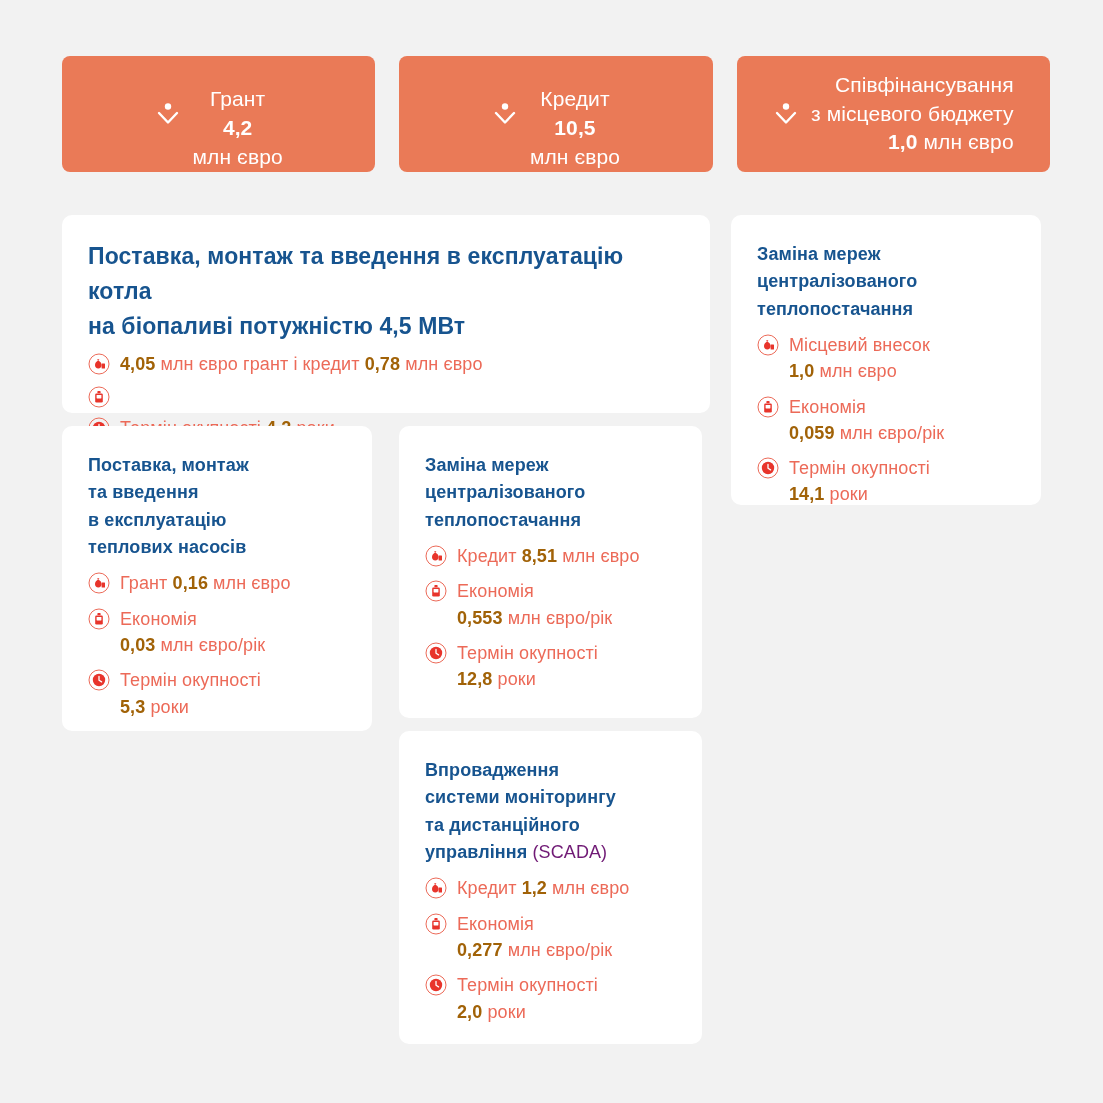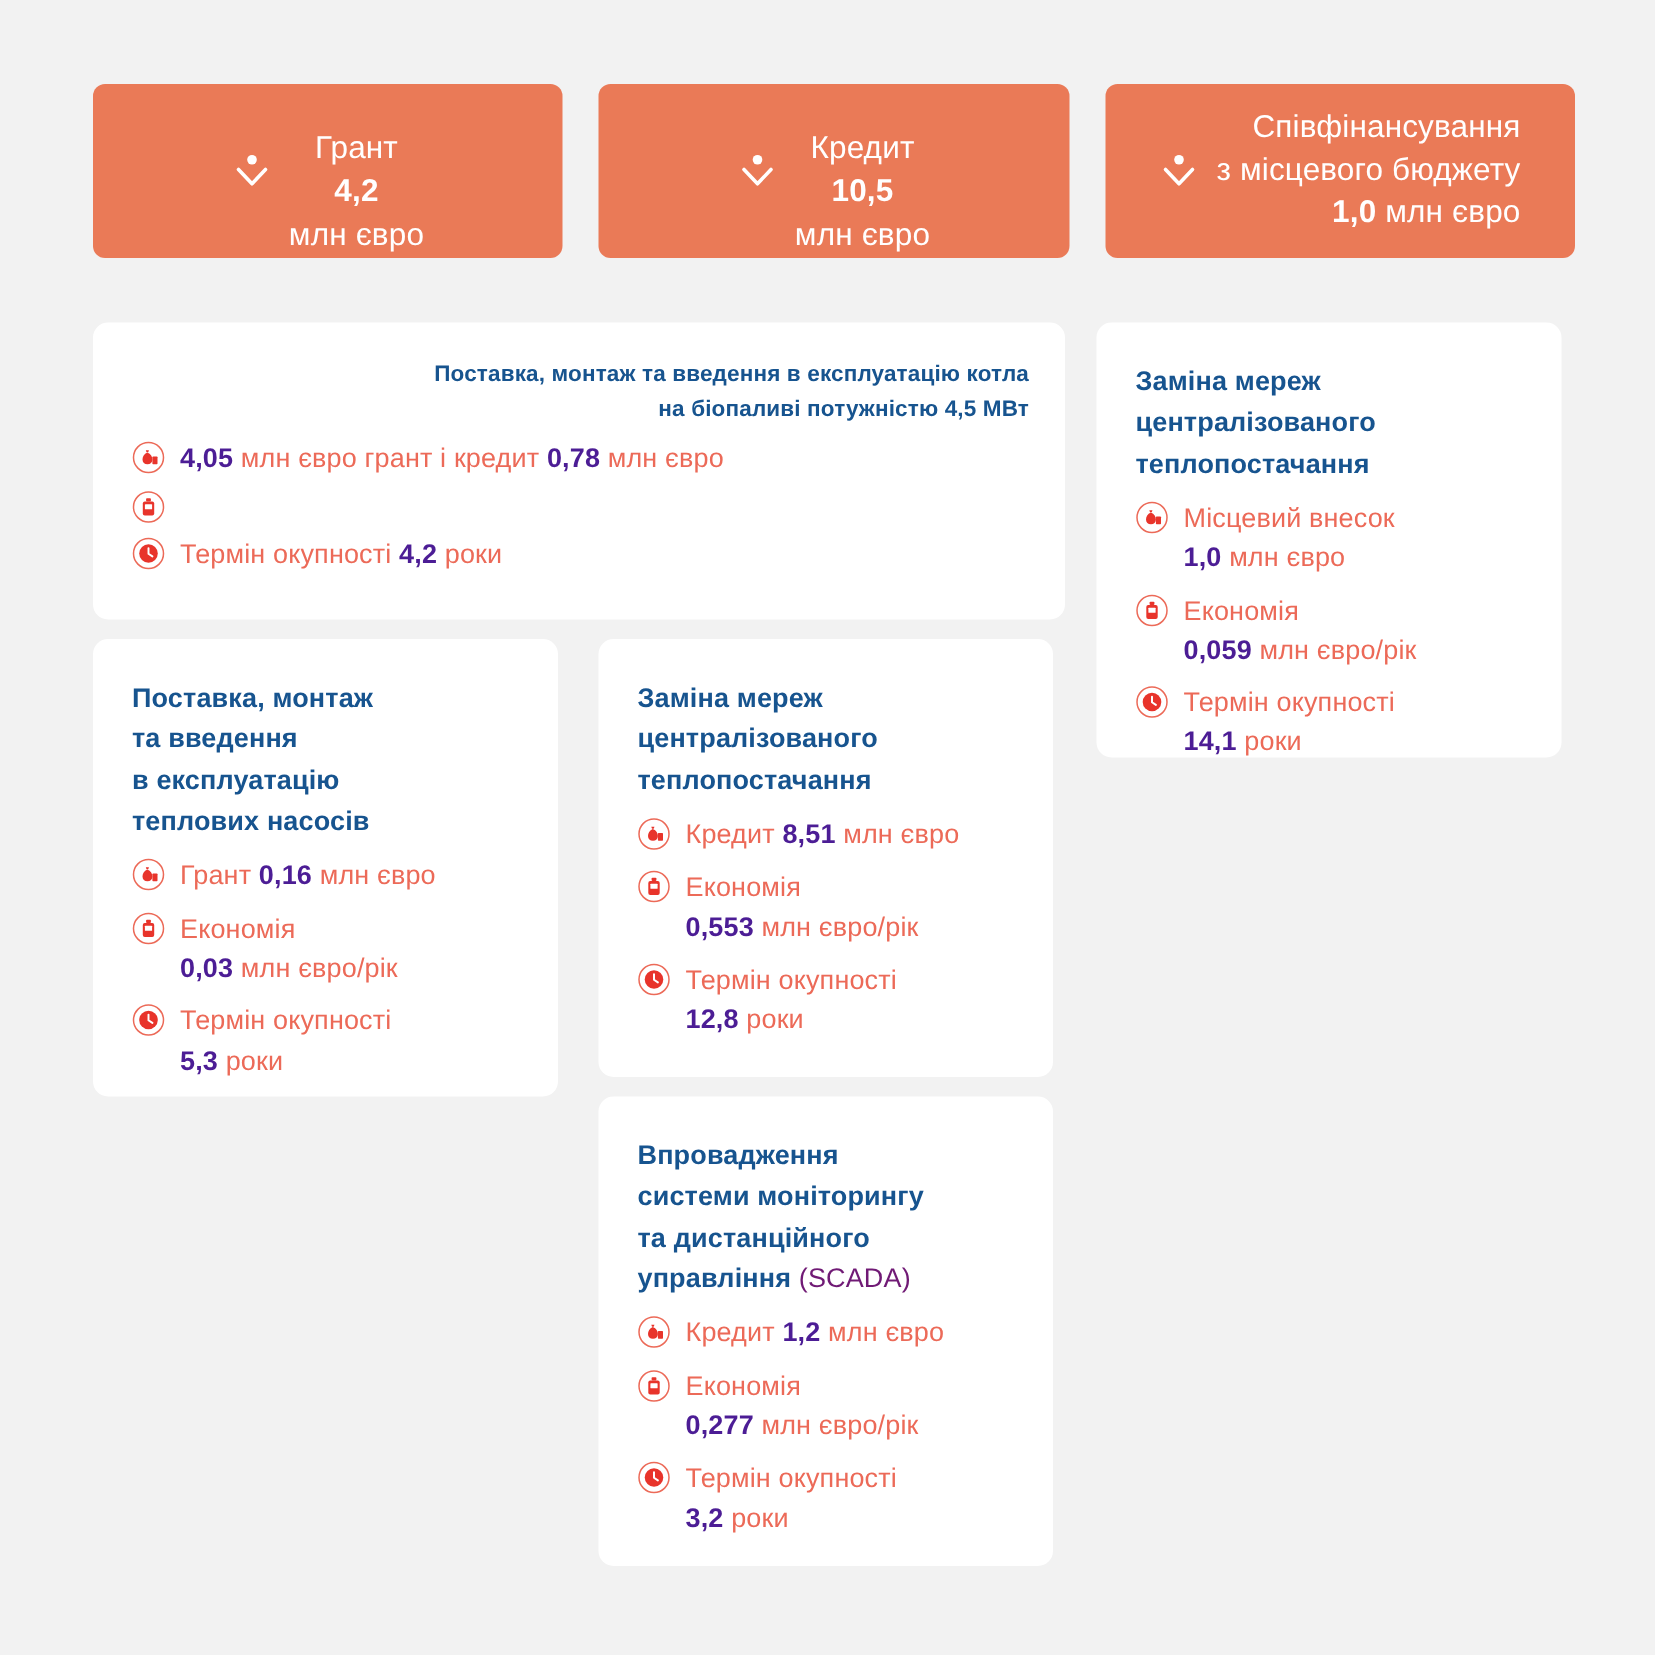--- a/index.html
+++ b/index.html
@@ -75,21 +75,21 @@
 
   .card-title {
     color: #17548f;
     font-weight: 700;
     font-size: 18px;
     line-height: 1.52;
     letter-spacing: .1px;
     white-space: pre-line;
     margin-bottom: 6px;
   }
-  #card-boiler .card-title { font-size: 15px; margin-bottom: 4px; text-align: right; }
+  #card-boiler .card-title { font-size: 23px; margin-bottom: 4px; }
   .card-title .light { font-weight: 400; color: #701a75; }
 
   .facts { list-style: none; }
   .fact {
     display: flex;
     align-items: flex-start;
     gap: 10px;
     margin-top: 9px;
   }
   #card-boiler .fact { margin-top: 7px; }
@@ -101,21 +101,21 @@
     display: block;
   }
   .fact-text {
     color: #ec6a58;
     font-size: 18px;
     line-height: 1.46;
     letter-spacing: .1px;
     white-space: pre-line;
   }
   .fact-text b {
-    color: #4c1d95;
+    color: #a16207;
     font-weight: 700;
   }
 </style>
 </head>
 <body>
 
 <div class="page">
 
   <div class="banner-row">
 
@@ -350,20 +350,20 @@
 </span><b>0,277</b> <span>млн євро/рік</span></div>
         </li>
 
         <li class="fact">
           <svg class="fact-icon" viewBox="0 0 22 22">
             <circle cx="11" cy="11" r="10" fill="none" stroke="#ec6a58" stroke-width="1"></circle>
             <circle cx="11" cy="11" r="6.2" fill="#e8342b"></circle>
             <path d="M11 7.4 v3.8 l2.6 1.7" stroke="#ffffff" stroke-width="1.3" stroke-linecap="round" fill="none"></path>
           </svg>
           <div class="fact-text"><span>Термін окупності
-</span><b>3,2</b> <span>роки</span></div>
+</span><b>2,0</b> <span>роки</span></div>
         </li>
 
       </ul>
     </div>
   </div>
 
 </div>
 
 </body></html>

